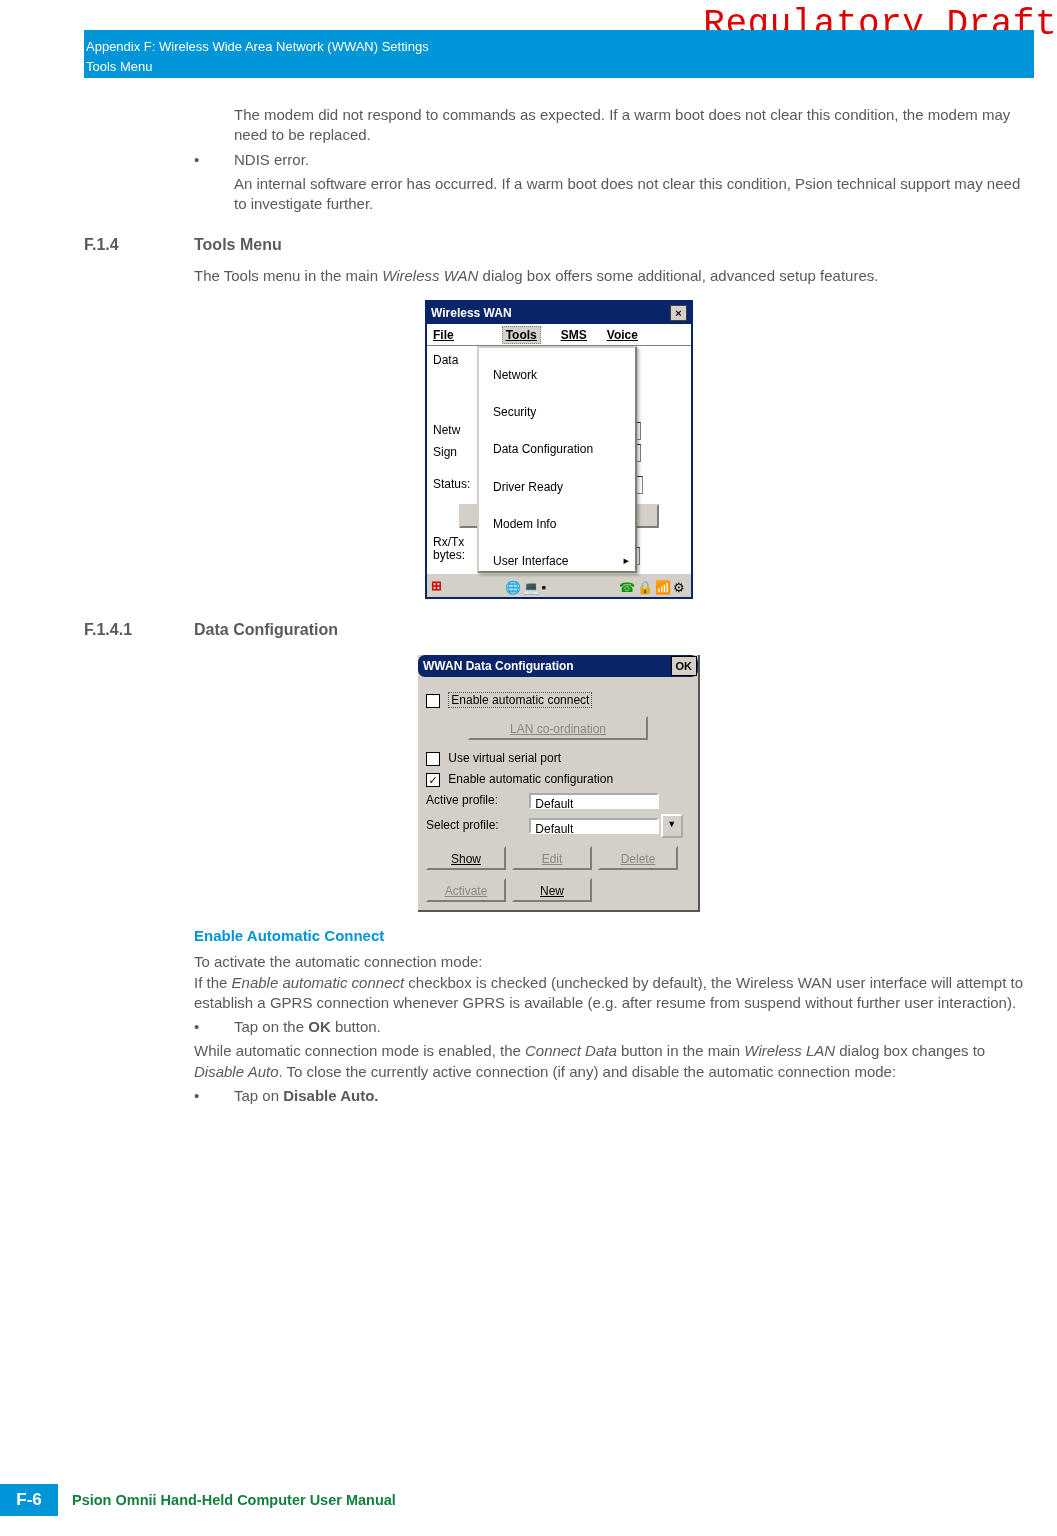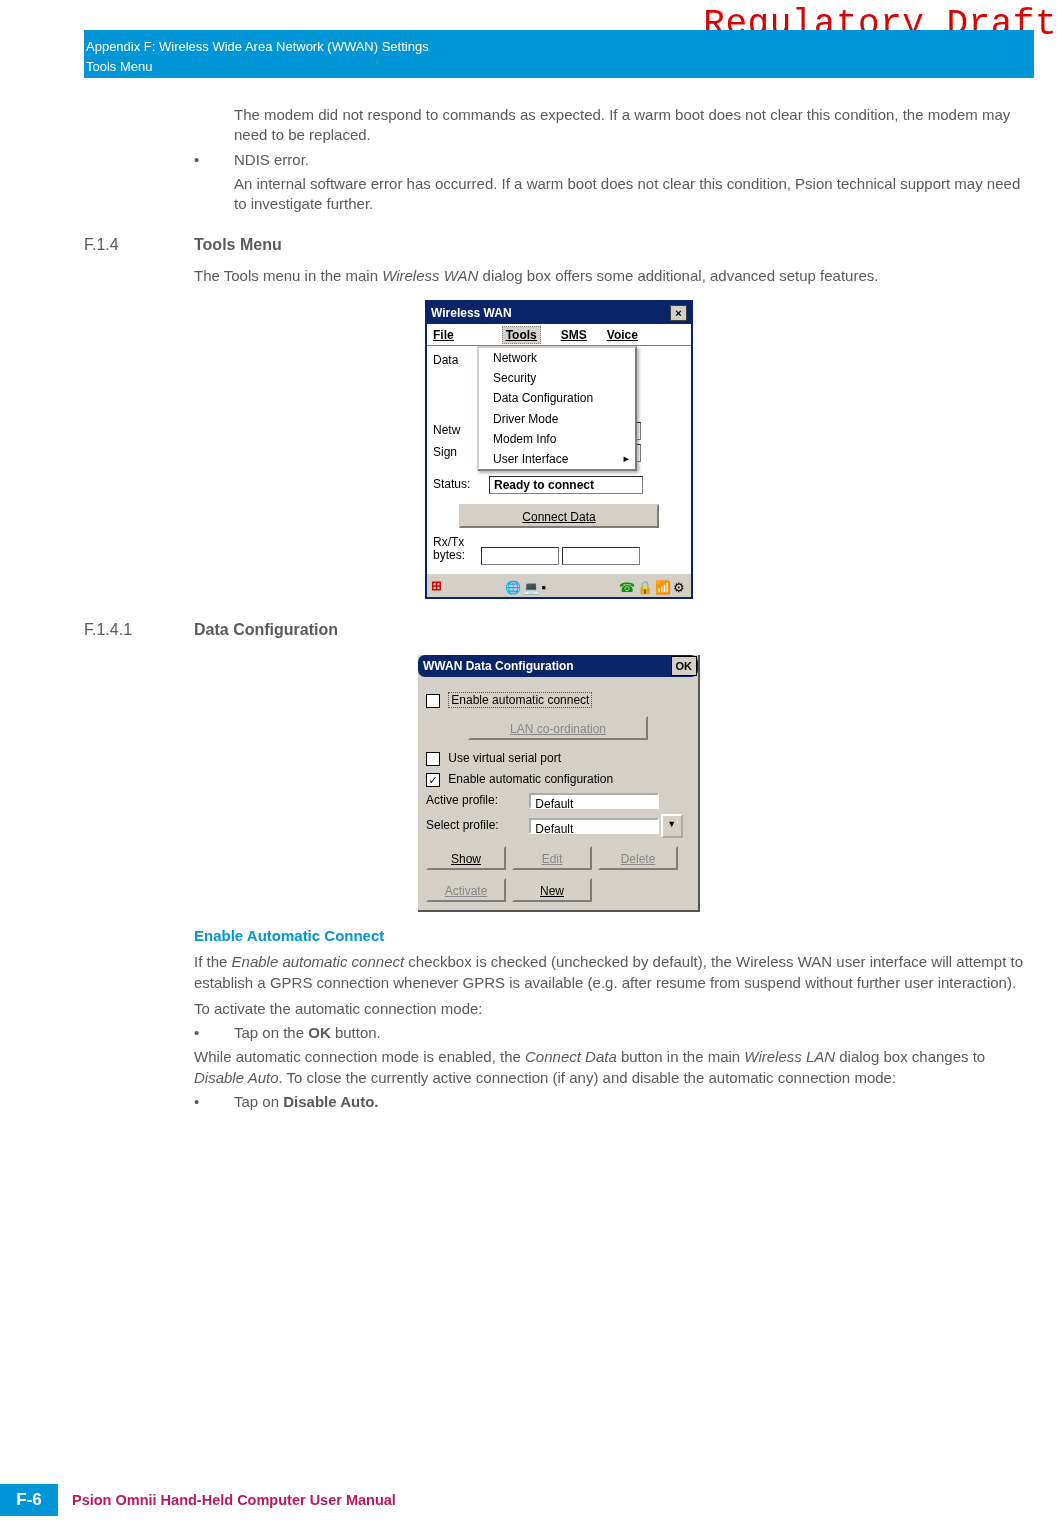--- a/index.html
+++ b/index.html
@@ -40,21 +40,21 @@
     left: 84px;
     right: 23px;
     font-size: 15px;
     color: #5a5a5a;
     line-height: 1.35;
   }
   .body-text { margin-left: 110px; }
   .bullet-row { margin-left: 110px; display: flex; margin-top: 4px; margin-bottom: 4px; }
   .bullet { width: 40px; flex: none; }
   .section-row { display: flex; margin-top: 20px; margin-bottom: 10px; }
-  .sec-num { width: 110px; flex: none; color: #5a5a5a; font-weight: normal; font-size: 16px; }
+  .sec-num { width: 110px; flex: none; color: #5a5a5a; font-weight: bold; font-size: 16px; }
   .sec-title { color: #5a5a5a; font-weight: bold; font-size: 16px; }
   .sub-title { color: #0095d6; font-weight: bold; font-size: 15px; margin-left: 110px; margin-top: 14px; margin-bottom: 6px; }
   .italic { font-style: italic; }
   .bold { font-weight: bold; }
   .img-holder { display: flex; justify-content: center; margin: 14px 0; }
 
   
   .win1 {
     width: 268px;
     border: 2px solid #0a246a;
@@ -98,21 +98,21 @@
   .dropdown {
     position: absolute;
     top: 0px;
     left: 50px;
     width: 160px;
     background: #fff;
     border: 2px outset #d4d0c8;
     box-shadow: 2px 2px 3px rgba(0,0,0,.3);
     z-index: 5;
   }
-  .dropdown div { padding: 2px 10px 2px 14px; white-space: nowrap; position: relative; }
+  .dropdown div { padding: 2px 10px 2px 14px; white-space: nowrap; position: relative; margin-top: 17px; }
   .dropdown .arrow::after { content:"▸"; position:absolute; right:6px; top:2px; font-size:11px;}
   .lbl { display:inline-block; width:48px; }
   .field {
     display:inline-block; height:18px; width:170px;
     border: 1px inset #808080; background:#fff; margin:2px 0; vertical-align:middle;
     padding-left:4px; line-height:17px;font-weight:bold;
   }
   .connect-btn {
     margin: 8px auto; width: 200px; height: 24px;
     border: 2px outset #d4d0c8; background:#d4d0c8;
@@ -192,21 +192,21 @@
     align-items: center;
   }
   .pagebox {
     width: 58px; height:32px;
     background:#0095d6; color:#fff;
     font-size:17px; font-weight:bold;
     display:flex; align-items:center; justify-content:center;
   }
   .footertxt {
     margin-left: 14px;
-    color:#be185d; font-size:14.5px; font-weight:bold;
+    color:#15803d; font-size:14.5px; font-weight:bold;
   }
 </style>
 </head>
 <body>
 
 <div class="watermark">Regulatory Draft</div>
 
 <div class="header-bar">
   <div>Appendix F: Wireless Wide Area Network (WWAN) Settings</div>
   <div>Tools Menu</div>
@@ -239,21 +239,21 @@
         <span><u>File</u></span>
         <span class="sel"><u>Tools</u></span>
         <span><u>SMS</u></span>
         <span><u>Voice</u></span>
       </div>
       <div class="win1-body">
         <div class="dropdown">
           <div>Network</div>
           <div>Security</div>
           <div>Data Configuration</div>
-          <div>Driver Mode</div>
+          <div>Driver Ready</div>
           <div>Modem Info</div>
           <div class="arrow">User Interface</div>
         </div>
         <div><span class="lbl">Data</span></div>
         <div style="height:52px;"></div>
         <div><span class="lbl">Netw</span><span class="field" style="width:160px;"></span></div>
         <div><span class="lbl">Sign</span><span class="field" style="width:160px;"></span></div>
         <div><span class="lbl" style="width:56px;margin-top:12px;">Status:</span><span class="field" style="width:154px;">Ready to connect</span></div>
         <div class="connect-btn"><u>Connect Data</u></div>
         <div><span class="lbl" style="width:48px; line-height:1.1;">Rx/Tx bytes:</span><span class="field" style="width:78px;"></span> <span class="field" style="width:78px;"></span></div>
@@ -315,24 +315,24 @@
         </div>
         <div class="btnrow">
           <div class="btn2 dis"><u>Activate</u></div>
           <div class="btn2"><u>New</u></div>
         </div>
       </div>
     </div>
   </div>
 
   <div class="sub-title">Enable Automatic Connect</div>
+  <p class="body-text" style="margin-top:6px;">To activate the automatic connection mode:</p>
   <p class="body-text">
     <span>If the </span><span class="italic">Enable automatic connect</span><span> checkbox is checked (unchecked by default), the Wireless WAN user interface will attempt to establish a GPRS connection whenever GPRS is available (e.g. after resume from suspend without further user interaction).</span>
   </p>
-  <p class="body-text" style="margin-top:6px;">To activate the automatic connection mode:</p>
   <div class="bullet-row">
     <span class="bullet">•</span>
     <span>
       <span>Tap on the </span><span class="bold">OK</span><span> button.</span>
     </span>
   </div>
   <p class="body-text">
     <span>While automatic connection mode is enabled, the </span><span class="italic">Connect Data</span><span> button in the main </span><span class="italic">Wireless LAN</span><span> dialog box changes to </span><span class="italic">Disable Auto</span><span>. To close the currently active connection (if any) and disable the automatic connection mode:</span>
   </p>
   <div class="bullet-row">

